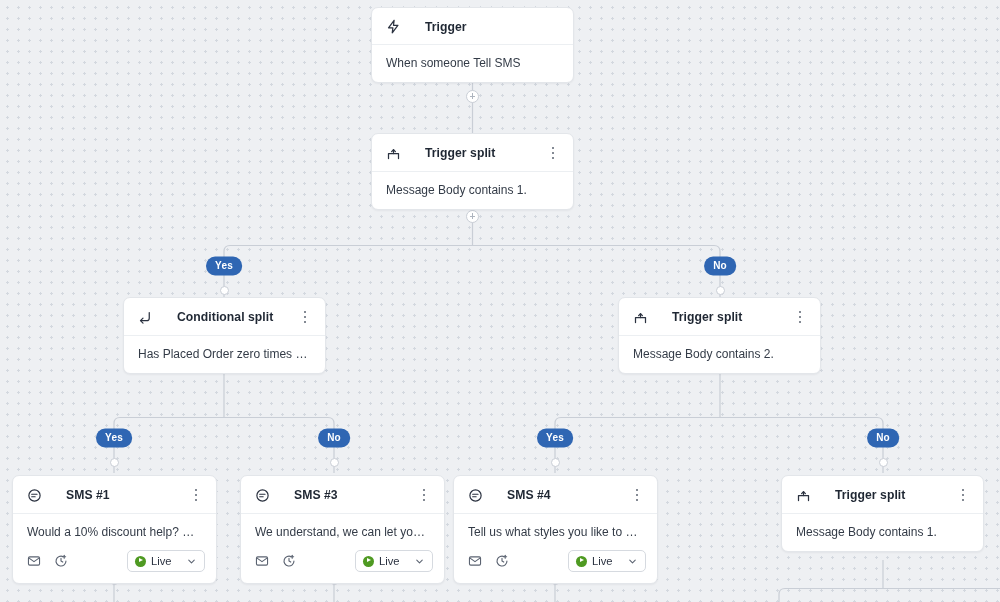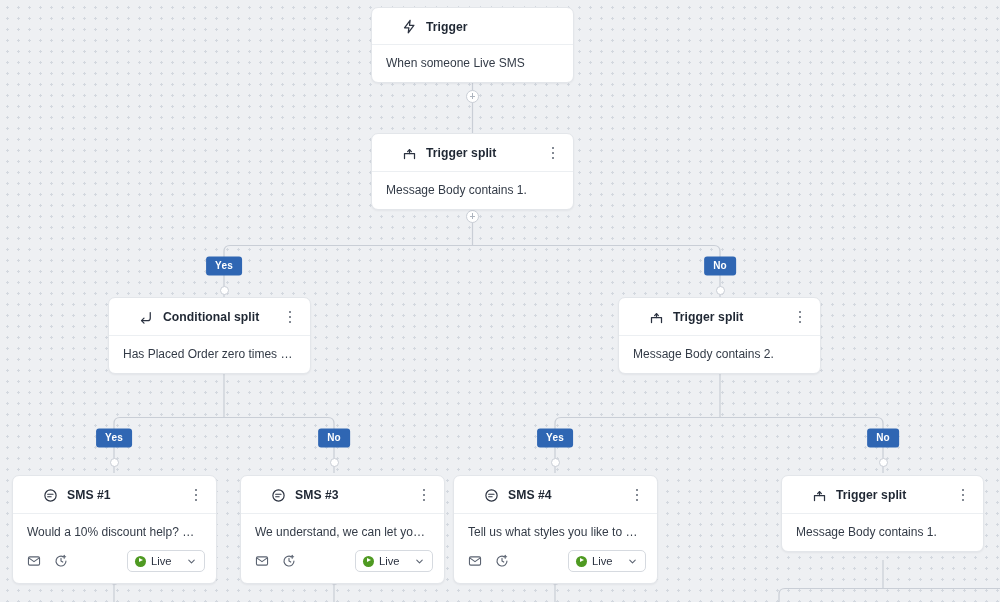--- a/index.html
+++ b/index.html
@@ -70,39 +70,39 @@
     position: absolute;
     z-index: 4;
     transform: translate(-50%, -50%);
     background: #2f66b3;
     color: #ffffff;
     font-size: 10px;
     line-height: 1;
     font-weight: 700;
     letter-spacing: .2px;
     padding: 4px 9px 5px;
-    border-radius: 3px;
+    border-radius: 9px;
     white-space: nowrap;
   }
 
   
   .node {
     position: absolute;
     z-index: 5;
     background: #ffffff;
     border: 1px solid #e3e6ea;
     border-radius: 7px;
     box-shadow: 0 1px 2px rgba(16,24,40,.05);
     overflow: hidden;
   }
   .node-head {
     display: flex;
     align-items: center;
-    gap: 9px;
-    padding: 11px 13px 10px 30px;
+    gap: 24px;
+    padding: 11px 13px 10px 14px;
     border-bottom: 1px solid #eceff2;
   }
   .node-head .ico {
     width: 15px; height: 15px;
     flex: 0 0 15px;
     display: flex; align-items: center; justify-content: center;
     color: #2b3240;
   }
   .node-title {
     font-size: 12.2px;
@@ -229,21 +229,21 @@
 
   <div class="node" style="left:371px; top:7px; width:203px;">
     <div class="node-head">
       <span class="ico">
         <svg viewBox="0 0 24 24" width="15" height="15" fill="none" stroke="currentColor" stroke-width="2" stroke-linecap="round" stroke-linejoin="round">
           <polygon points="13 2 4 14 11 14 10 22 19 10 12 10 13 2" fill="none"></polygon>
         </svg>
       </span>
       <span class="node-title">Trigger</span>
     </div>
-    <div class="node-body">When someone Live SMS</div>
+    <div class="node-body">When someone Tell SMS</div>
   </div>
 
   <div class="node" style="left:371px; top:133px; width:203px;">
     <div class="node-head">
       <span class="ico">
         <svg viewBox="0 0 24 24" width="15" height="15" fill="none" stroke="currentColor" stroke-width="2" stroke-linecap="round" stroke-linejoin="round">
           <path d="M4 20 L4 12 L20 12 L20 20"></path>
           <path d="M12 12 L12 6"></path>
           <path d="M9 9 L12 6 L15 9"></path>
         </svg>
@@ -251,21 +251,21 @@
       <span class="node-title">Trigger split</span>
       <span class="kebab">
           <i></i>
           <i></i>
           <i></i>
         </span>
     </div>
     <div class="node-body">Message Body contains 1.</div>
   </div>
 
-  <div class="node" style="left:108px; top:297px; width:203px;">
+  <div class="node" style="left:123px; top:297px; width:203px;">
     <div class="node-head">
       <span class="ico">
         <svg viewBox="0 0 24 24" width="15" height="15" fill="none" stroke="currentColor" stroke-width="2" stroke-linecap="round" stroke-linejoin="round">
           <path d="M18 4 L18 13 Q18 17 14 17 L5 17"></path>
           <path d="M8 13 L4 17 L8 21"></path>
         </svg>
       </span>
       <span class="node-title">Conditional split</span>
       <span class="kebab">
           <i></i>

